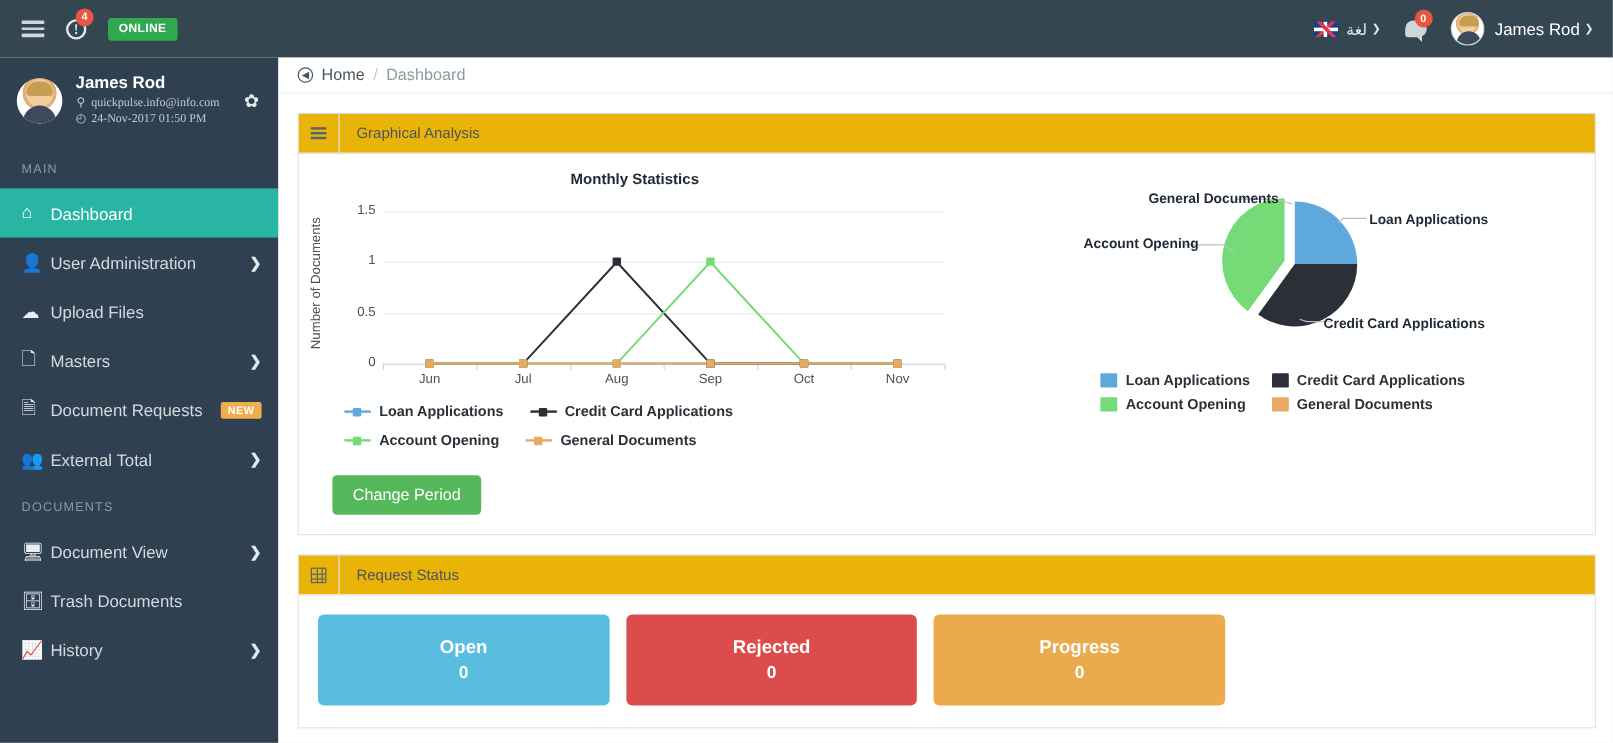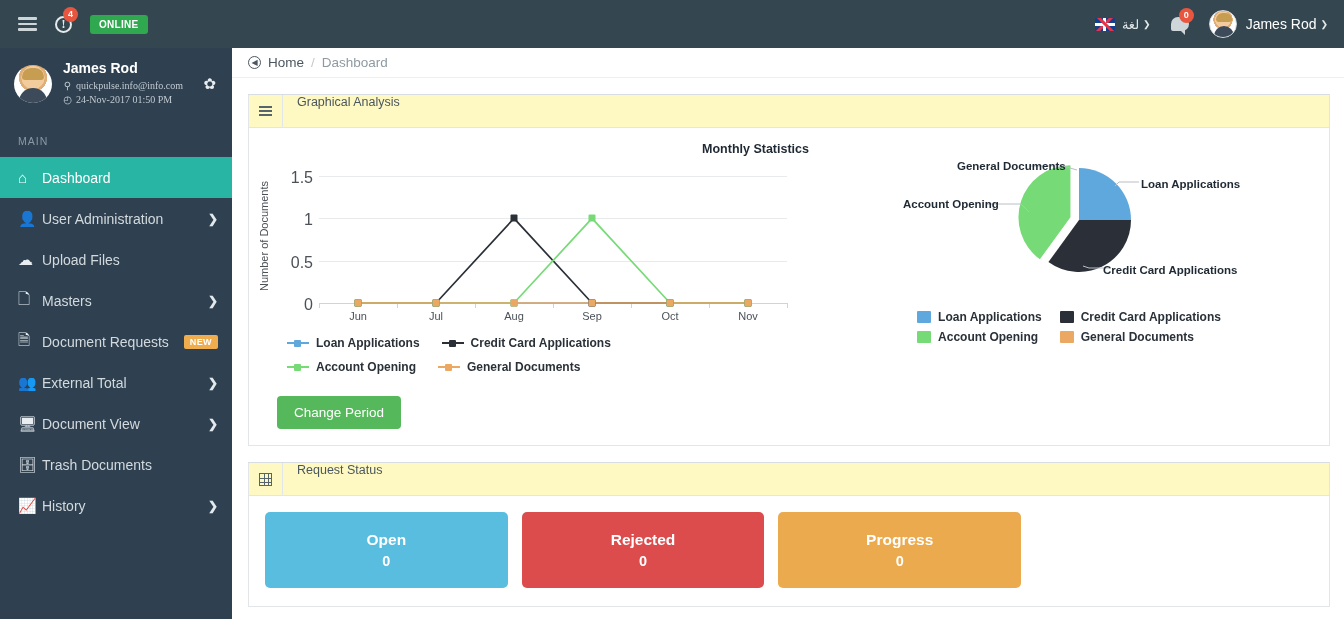--- a/index.html
+++ b/index.html
@@ -137,22 +137,22 @@
   }
   #bc-home { color: #4a5761; cursor: pointer; }
   .bc-sep { color: #c3cace; }
   #bc-current { color: #8e9aa2; }
 
   .panel {
     margin: 16px 14px 0 16px; background: #fff;
     border: 1px solid #e2e6e9; border-top: 1px solid #d8dde1;
   }
   .panel-head {
-    height: 33px; background: #fef9c3; border-bottom: 1px solid #e2e6e9;
-    display: flex; align-items: flex-start;
+    height: 33px; background: #eab308; border-bottom: 1px solid #e2e6e9;
+    display: flex; align-items: center;
   }
   .panel-icon-box {
     width: 34px; height: 32px; display: flex; align-items: center; justify-content: center;
     border-right: 1px solid #e2e6e9; color: #5c6a73; cursor: pointer;
   }
   .ham-sm { display: flex; flex-direction: column; gap: 2px; }
   .ham-sm i { display: block; width: 13px; height: 2px; background: #56646d; }
   .grid-ico {
     width: 13px; height: 13px; border: 1.5px solid #56646d; position: relative;
   }
@@ -160,33 +160,33 @@
   .grid-ico::before { left:0; right:0; top:4px; height:1.2px; box-shadow:0 4px 0 #56646d; }
   .grid-ico::after { top:0; bottom:0; left:3.5px; width:1.2px; box-shadow:4px 0 0 #56646d; }
   .panel-title { font-size: 12.5px; color: #4a565e; padding-left: 14px; }
 
   
   #charts-row { display: flex; padding: 14px 0 0 0; }
   .chart-col { position: relative; }
   #line-col { width: 560px; }
   #pie-col { flex: 1; }
   .chart-title {
-    text-align: right; font-size: 12.5px; font-weight: bold; color: #1f2933; margin-bottom: 12px;
+    text-align: center; font-size: 12.5px; font-weight: bold; color: #1f2933; margin-bottom: 12px;
   }
   #line-plot { position: relative; width: 560px; height: 160px; }
   .ylabel {
     position: absolute; left: 8px; top: 0; height: 135px; width: 14px;
     display: flex; align-items: center; justify-content: center;
   }
   .ylabel span {
     transform: rotate(-90deg); white-space: nowrap; font-size: 11px; color: #4b5157;
   }
   .ytick {
     position: absolute; left: 24px; width: 40px; text-align: right;
-    font-size: 16px; color: #4b5157;
+    font-size: 11px; color: #4b5157;
   }
   .gridline { position: absolute; left: 70px; right: 22px; height: 1px; background: #e8eaec; }
   .axis-base { position: absolute; left: 70px; right: 22px; height: 1px; background: #cfd4d8; }
   .xtick-mark { position: absolute; width: 1px; height: 5px; background: #cfd4d8; top: 135px; }
   .xtick-label { position: absolute; top: 142px; font-size: 11px; color: #4b5157; transform: translateX(-50%); }
   .pt {
     position: absolute; width: 7px; height: 7px; border-radius: 1px;
     transform: translate(-50%, -50%);
   }
 
@@ -305,20 +305,21 @@
       <div class="side-item">
         <span class="s-ico">🗎</span>
         <span class="side-label">Document Requests</span>
         <span class="new-badge">NEW</span>
       </div>
       <div class="side-item">
         <span class="s-ico">👥</span>
         <span class="side-label">External Total</span>
         <span class="arrow-r">❯</span>
       </div>
+      <div class="side-heading">DOCUMENTS</div>
       <div class="side-item">
         <span class="s-ico">🖥</span>
         <span class="side-label">Document View</span>
         <span class="arrow-r">❯</span>
       </div>
       <div class="side-item">
         <span class="s-ico">🗄</span>
         <span class="side-label">Trash Documents</span>
       </div>
       <div class="side-item">

